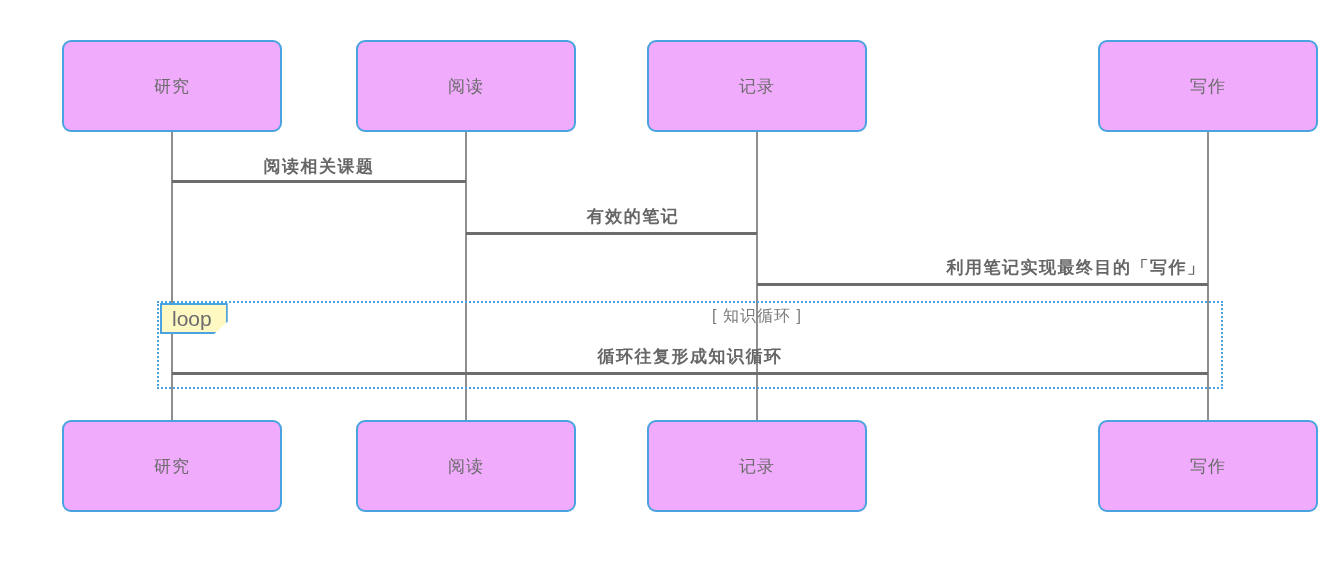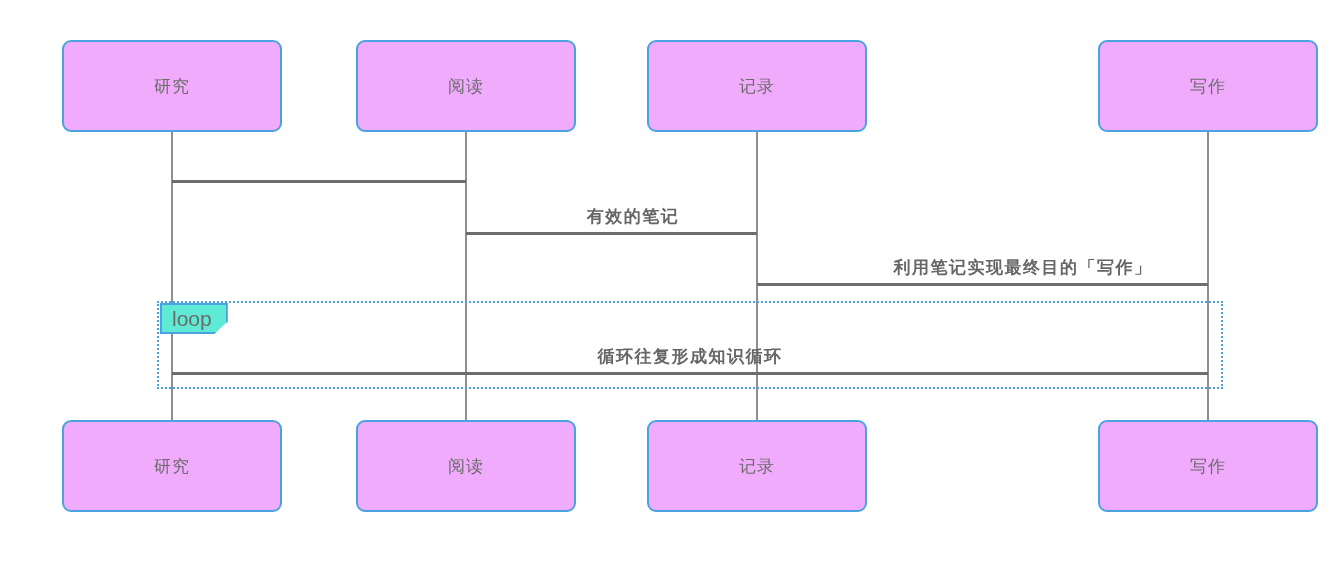--- a/index.html
+++ b/index.html
@@ -54,21 +54,21 @@
   }
   .loop-frame {
     position: absolute;
     box-sizing: border-box;
     border: 2px dotted #4aa3e0;
     background: transparent;
   }
   .loop-tag {
     position: absolute;
     box-sizing: border-box;
-    background: #5eead4;
+    background: #fef9c3;
     color: #6b6b6b;
     font-size: 21px;
     line-height: 1;
     display: flex;
     align-items: center;
     padding: 0 14px 0 10px;
     border: 2px solid #4aa3e0;
     -webkit-clip-path: polygon(0 0, 100% 0, 100% 60%, 80% 100%, 0 100%);
     clip-path: polygon(0 0, 100% 0, 100% 60%, 80% 100%, 0 100%);
   }
@@ -97,32 +97,34 @@
   <div class="actor-box" style="left:356px; top:40px; width:220px; height:92px;">
     <span>阅读</span>
   </div>
   <div class="actor-box" style="left:647px; top:40px; width:220px; height:92px;">
     <span>记录</span>
   </div>
   <div class="actor-box" style="left:1098px; top:40px; width:220px; height:92px;">
     <span>写作</span>
   </div>
 
+  <div class="msg-label" style="left:172px; top:155px; width:294px;">阅读相关课题</div>
   <div class="msg-line" style="left:172px; top:180px; width:294px;"></div>
 
   <div class="msg-label" style="left:466px; top:205px; width:334px;">有效的笔记</div>
   <div class="msg-line" style="left:466px; top:232px; width:291px;"></div>
 
-  <div class="msg-label" style="left:725px; top:256px; width:536px;padding-left:30px;">利用笔记实现最终目的「写作」</div>
+  <div class="msg-label" style="left:778px; top:256px; width:536px;padding-left:30px;">利用笔记实现最终目的「写作」</div>
   <div class="msg-line" style="left:757px; top:283px; width:451px;"></div>
 
   <div class="loop-frame" style="left:157px; top:301px; width:1066px; height:88px;"></div>
   <div class="loop-tag" style="left:160px; top:303px; height:31px;">
     <span>loop</span>
   </div>
+  <div class="loop-cond" style="left:557px; top:306px; width:400px;">[ 知识循环 ]</div>
 
   <div class="msg-label" style="left:172px; top:345px; width:1036px;">循环往复形成知识循环</div>
   <div class="msg-line" style="left:172px; top:372px; width:1036px;"></div>
 
   <div class="actor-box" style="left:62px; top:420px; width:220px; height:92px;">
     <span>研究</span>
   </div>
   <div class="actor-box" style="left:356px; top:420px; width:220px; height:92px;">
     <span>阅读</span>
   </div>

